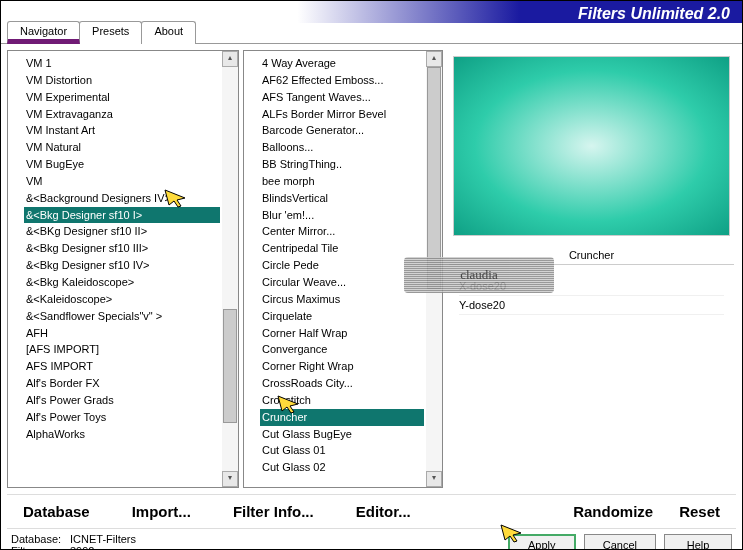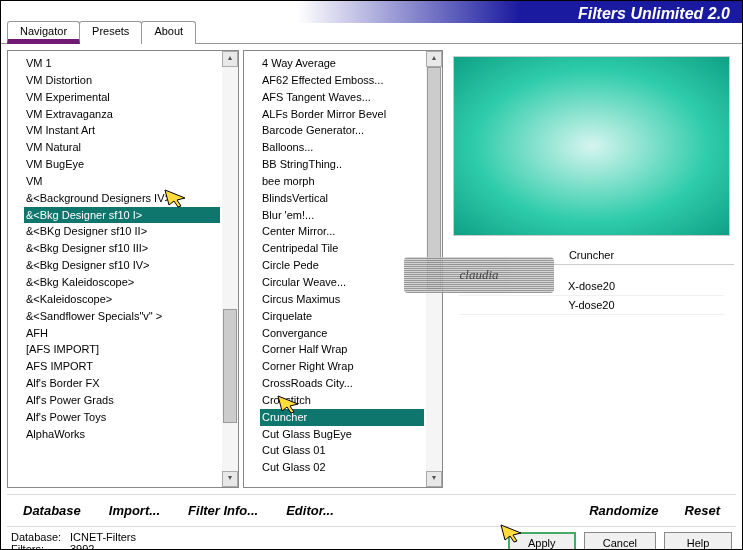--- a/index.html
+++ b/index.html
@@ -17,34 +17,34 @@
 .scroll-btn { height: 16px; background: #e8e8e8; border: 1px solid #aaa; font-size: 8px; text-align: center; line-height: 12px; color: #555; }
 .scroll-track { flex: 1; background: #f5f5f5; position: relative; }
 .scroll-thumb { position: absolute; background: #ccc; border: 1px solid #999; left: 1px; right: 1px; }
 .list-content { padding: 4px 2px 4px 16px; overflow: hidden; margin-right: 16px; }
 .list-item { padding: 1px 2px; white-space: nowrap; cursor: pointer; font-size: 11px; line-height: 1.35; }
 .list-item.highlighted { background: #0f766e; color: #fff; }
 .rightpanel { flex: 1; padding: 2px; display: flex; flex-direction: column; gap: 6px; }
 .preview { height: 180px; background: radial-gradient(ellipse at center, #d6f5ef 0%, #2eccaa 60%, #0fa085 100%); border: 1px solid #ccc; margin: 4px; }
 .filtername { padding: 3px 8px; border-bottom: 1px solid #ccc; text-align: center; font-size: 11px; }
 .params { padding: 6px 10px; }
-.param-row { display: flex; justify-content: center; padding: 3px 0; font-size: 11px; border-bottom: 1px solid #f0f0f0; }
-.buttonrow { display: flex; gap: 12px; padding: 4px 8px; border-top: 1px solid #ddd; border-bottom: 1px solid #ddd; margin: 0 6px; font-size: 13px; font-weight: bold; font-style: italic; }
+.param-row { display: flex; justify-content: flex-start; padding: 3px 0; font-size: 11px; border-bottom: 1px solid #f0f0f0; }
+.buttonrow { display: flex; gap: 26px; padding: 4px 8px; border-top: 1px solid #ddd; border-bottom: 1px solid #ddd; margin: 0 6px; font-size: 15px; font-weight: bold; }
 .btn-link { padding: 4px 8px; cursor: pointer; }
 .buttonrow .right { margin-left: auto; display: flex; gap: 10px; }
 .bottom { display: flex; padding: 4px 10px 6px; align-items: center; font-size: 11px; }
 .status-left { flex: 1; }
 .status-left div { display: flex; gap: 4px; }
 .status-label { min-width: 55px; }
 .btn { padding: 3px 18px; font-size: 11px; border: 1px solid #888; background: #f0f0f0; cursor: pointer; min-width: 68px; }
 .btn.default { border: 2px solid #4a6; }
 .btns { display: flex; gap: 8px; }
 .pointer { position: absolute; width: 28px; height: 20px; z-index: 100; pointer-events: none; }
 .pointer svg { width: 100%; height: 100%; }
-.watermark { position: absolute; left: 403px; top: 256px; width: 150px; height: 36px; background: repeating-linear-gradient(0deg, #888 0, #888 1px, #ccc 1px, #ccc 2px); z-index: 50; border-radius: 4px; opacity: 0.85; display: flex; align-items: center; justify-content: center; font-style: italic; color: #222; font-family: cursive; font-size: 13px; }
+.watermark { position: absolute; left: 403px; top: 256px; width: 150px; height: 36px; background: repeating-linear-gradient(0deg, #888 0, #888 1px, #ccc 1px, #ccc 2px); z-index: 50; border-radius: 4px; opacity: 0.85; display: flex; align-items: center; justify-content: center; color: #222; font-family: cursive; font-size: 13px; }
 </style>
 </head>
 <body>
 
 <div class="titlebar">
   <span>Filters Unlimited 2.0</span>
 </div>
 
 <div class="tabs">
   <div class="tab active">Navigator</div>
@@ -101,22 +101,22 @@
         <div class="list-item">BB StringThing..</div>
         <div class="list-item">bee morph</div>
         <div class="list-item">BlindsVertical</div>
         <div class="list-item">Blur 'em!...</div>
         <div class="list-item">Center Mirror...</div>
         <div class="list-item">Centripedal Tile</div>
         <div class="list-item">Circle Pede</div>
         <div class="list-item">Circular Weave...</div>
         <div class="list-item">Circus Maximus</div>
         <div class="list-item">Cirquelate</div>
+        <div class="list-item">Corner Half Wrap</div>
         <div class="list-item">Convergance</div>
-        <div class="list-item">Corner Half Wrap</div>
         <div class="list-item">Corner Right Wrap</div>
         <div class="list-item">CrossRoads City...</div>
         <div class="list-item">Crosstitch</div>
         <div class="list-item highlighted">Cruncher</div>
         <div class="list-item">Cut Glass  BugEye</div>
         <div class="list-item">Cut Glass 01</div>
         <div class="list-item">Cut Glass 02</div>
       </div>
     <div class="scrollbar">
       <div class="scroll-btn">▴</div>

